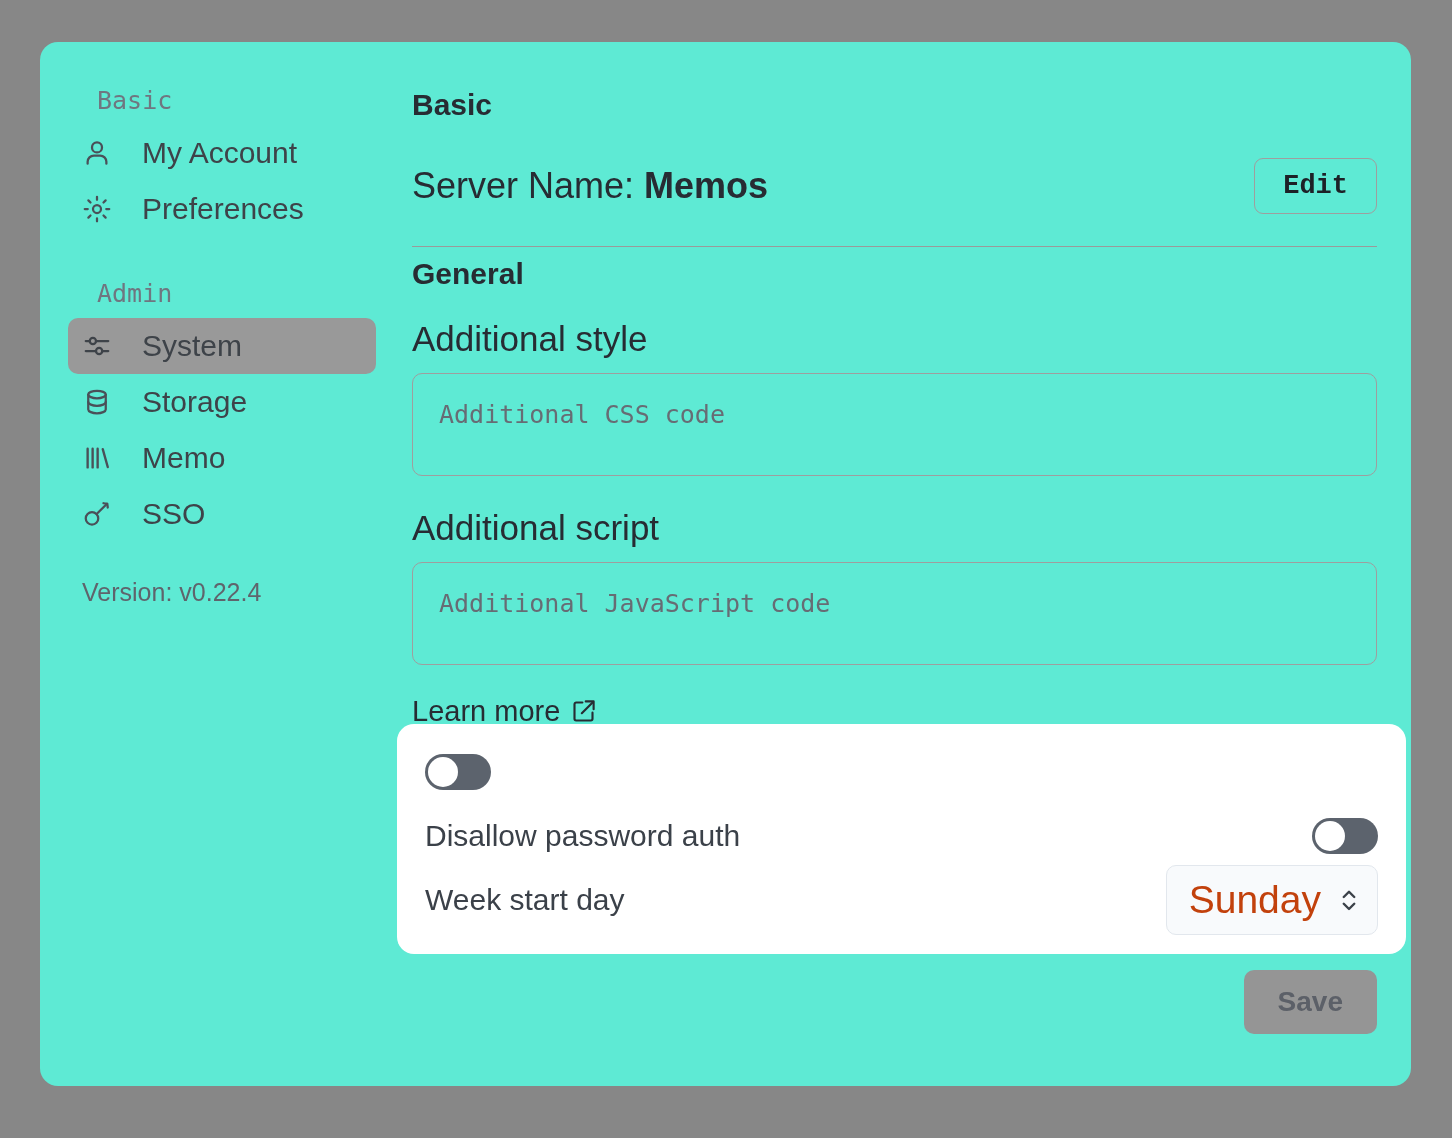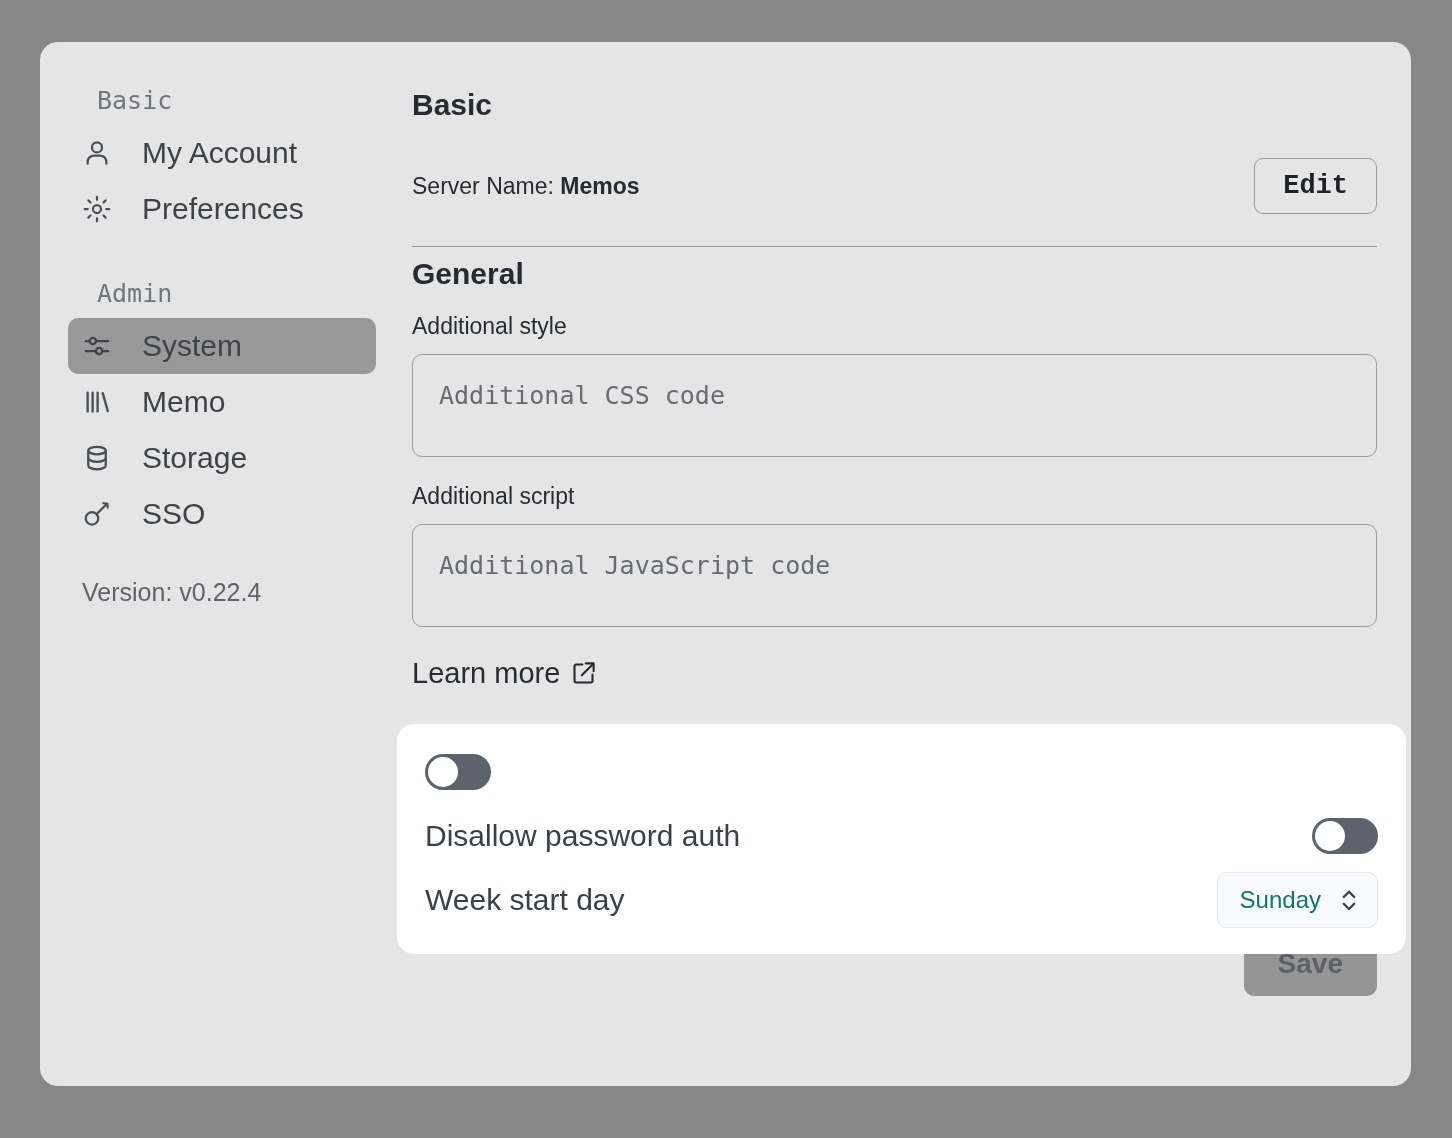--- a/index.html
+++ b/index.html
@@ -16,21 +16,21 @@
     position: relative;
   }
 
   
   .dialog {
     position: absolute;
     left: 40px;
     top: 42px;
     width: 1371px;
     height: 1044px;
-    background: #e5e5e5;
+    background: #5eead4;
     border-radius: 18px;
     display: flex;
     overflow: hidden;
     justify-content: center;
   }
 
   
   .sidebar {
     width: 352px;
     padding: 44px 16px 0 28px;
@@ -90,41 +90,41 @@
 
   .server-row {
     display: flex;
     align-items: center;
     justify-content: space-between;
     margin-top: 36px;
     padding-bottom: 32px;
     border-bottom: 1px solid #9a9a9a;
   }
   .server-name {
-    font-size: 23px;
+    font-size: 36px;
     color: #272c33;
   }
   .server-name b { font-weight: bold; }
 
   .edit-btn {
     font-family: Liberation Mono, monospace;
     font-size: 27px;
     font-weight: bold;
     color: #1d2127;
     background: transparent;
     border: 1px solid #9e9e9e;
     border-radius: 9px;
     padding: 12px 28px;
     cursor: pointer;
   }
 
   .field-label {
-    font-size: 23px;
+    font-size: 35px;
     color: #272c33;
-    margin-top: 22px;
+    margin-top: 28px;
     margin-bottom: 14px;
   }
 
   .code-area {
     width: 100%;
     height: 103px;
     border: 1px solid #9e9e9e;
     border-radius: 10px;
     background: transparent;
     font-family: "DejaVu Sans Mono", monospace;
@@ -211,22 +211,22 @@
     display: inline-flex;
     align-items: center;
     gap: 18px;
     background: #f8fafc;
     border: 1px solid #e2e7ed;
     border-radius: 10px;
     padding: 12px 18px 12px 22px;
     cursor: pointer;
   }
   .select-value {
-    font-size: 24px;
-    color: #0f766e;
+    font-size: 39px;
+    color: #c2410c;
   }
   .stepper-icon { width: 20px; height: 30px; display:block; }
 </style>
 </head>
 <body>
 
 <div class="dialog">
 
   <aside class="sidebar">
 
@@ -264,39 +264,39 @@
           <path d="M3 16h8.2"></path>
             <path d="M16.2 16H21"></path>
           <circle cx="13.7" cy="16" r="2.5"></circle>
         </svg>
       </span>
       <span>System</span>
     </div>
 
     <div class="nav-item">
       <span class="nav-icon">
+        <svg viewBox="0 0 24 24" fill="none" stroke="#4a5058" stroke-width="1.8" stroke-linecap="round" stroke-linejoin="round">
+          <ellipse cx="12" cy="6" rx="7" ry="3"></ellipse>
+          <path d="M5 6v12c0 1.65 3.13 3 7 3s7-1.35 7-3V6"></path>
+          <path d="M5 12c0 1.65 3.13 3 7 3s7-1.35 7-3"></path>
+        </svg>
+      </span>
+      <span>Storage</span>
+    </div>
+
+    <div class="nav-item">
+      <span class="nav-icon">
         <svg viewBox="0 0 24 24" fill="none" stroke="#4a5058" stroke-width="1.9" stroke-linecap="round" stroke-linejoin="round">
           <path d="M4.5 4.5v15"></path>
           <path d="M8.5 4.5v15"></path>
           <path d="M12.5 4.5v15"></path>
           <path d="M16.6 4.9l4 14.3"></path>
         </svg>
       </span>
       <span>Memo</span>
-    </div>
-
-    <div class="nav-item">
-      <span class="nav-icon">
-        <svg viewBox="0 0 24 24" fill="none" stroke="#4a5058" stroke-width="1.8" stroke-linecap="round" stroke-linejoin="round">
-          <ellipse cx="12" cy="6" rx="7" ry="3"></ellipse>
-          <path d="M5 6v12c0 1.65 3.13 3 7 3s7-1.35 7-3V6"></path>
-          <path d="M5 12c0 1.65 3.13 3 7 3s7-1.35 7-3"></path>
-        </svg>
-      </span>
-      <span>Storage</span>
     </div>
 
     <div class="nav-item">
       <span class="nav-icon">
         <svg viewBox="0 0 24 24" fill="none" stroke="#4a5058" stroke-width="1.8" stroke-linecap="round" stroke-linejoin="round">
           <circle cx="8" cy="15.5" r="5"></circle>
           <path d="M11.7 12L20 3.8"></path>
           <path d="M17.2 3.4l3 .4.4 3"></path>
         </svg>
       </span>

